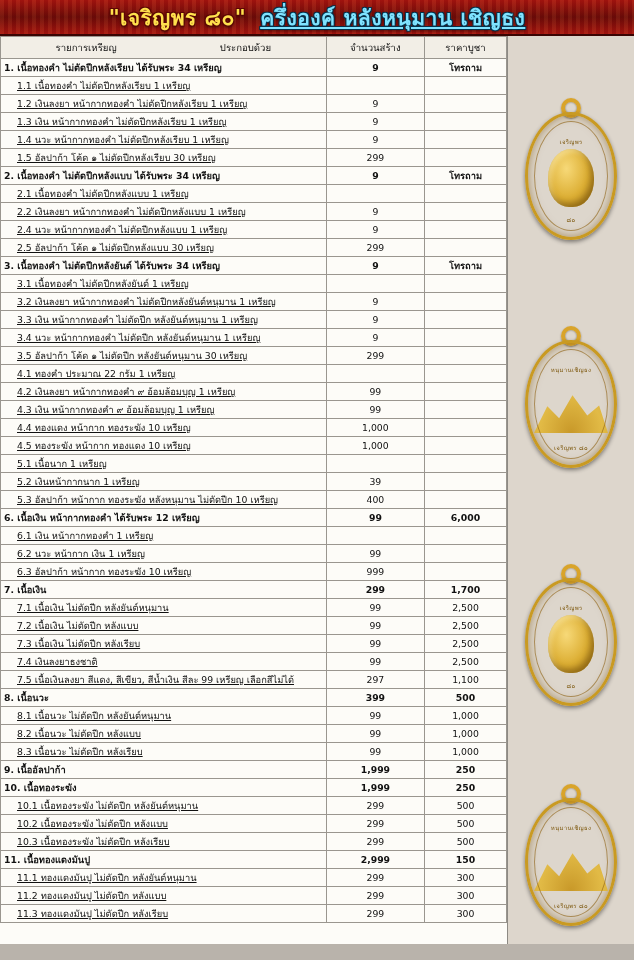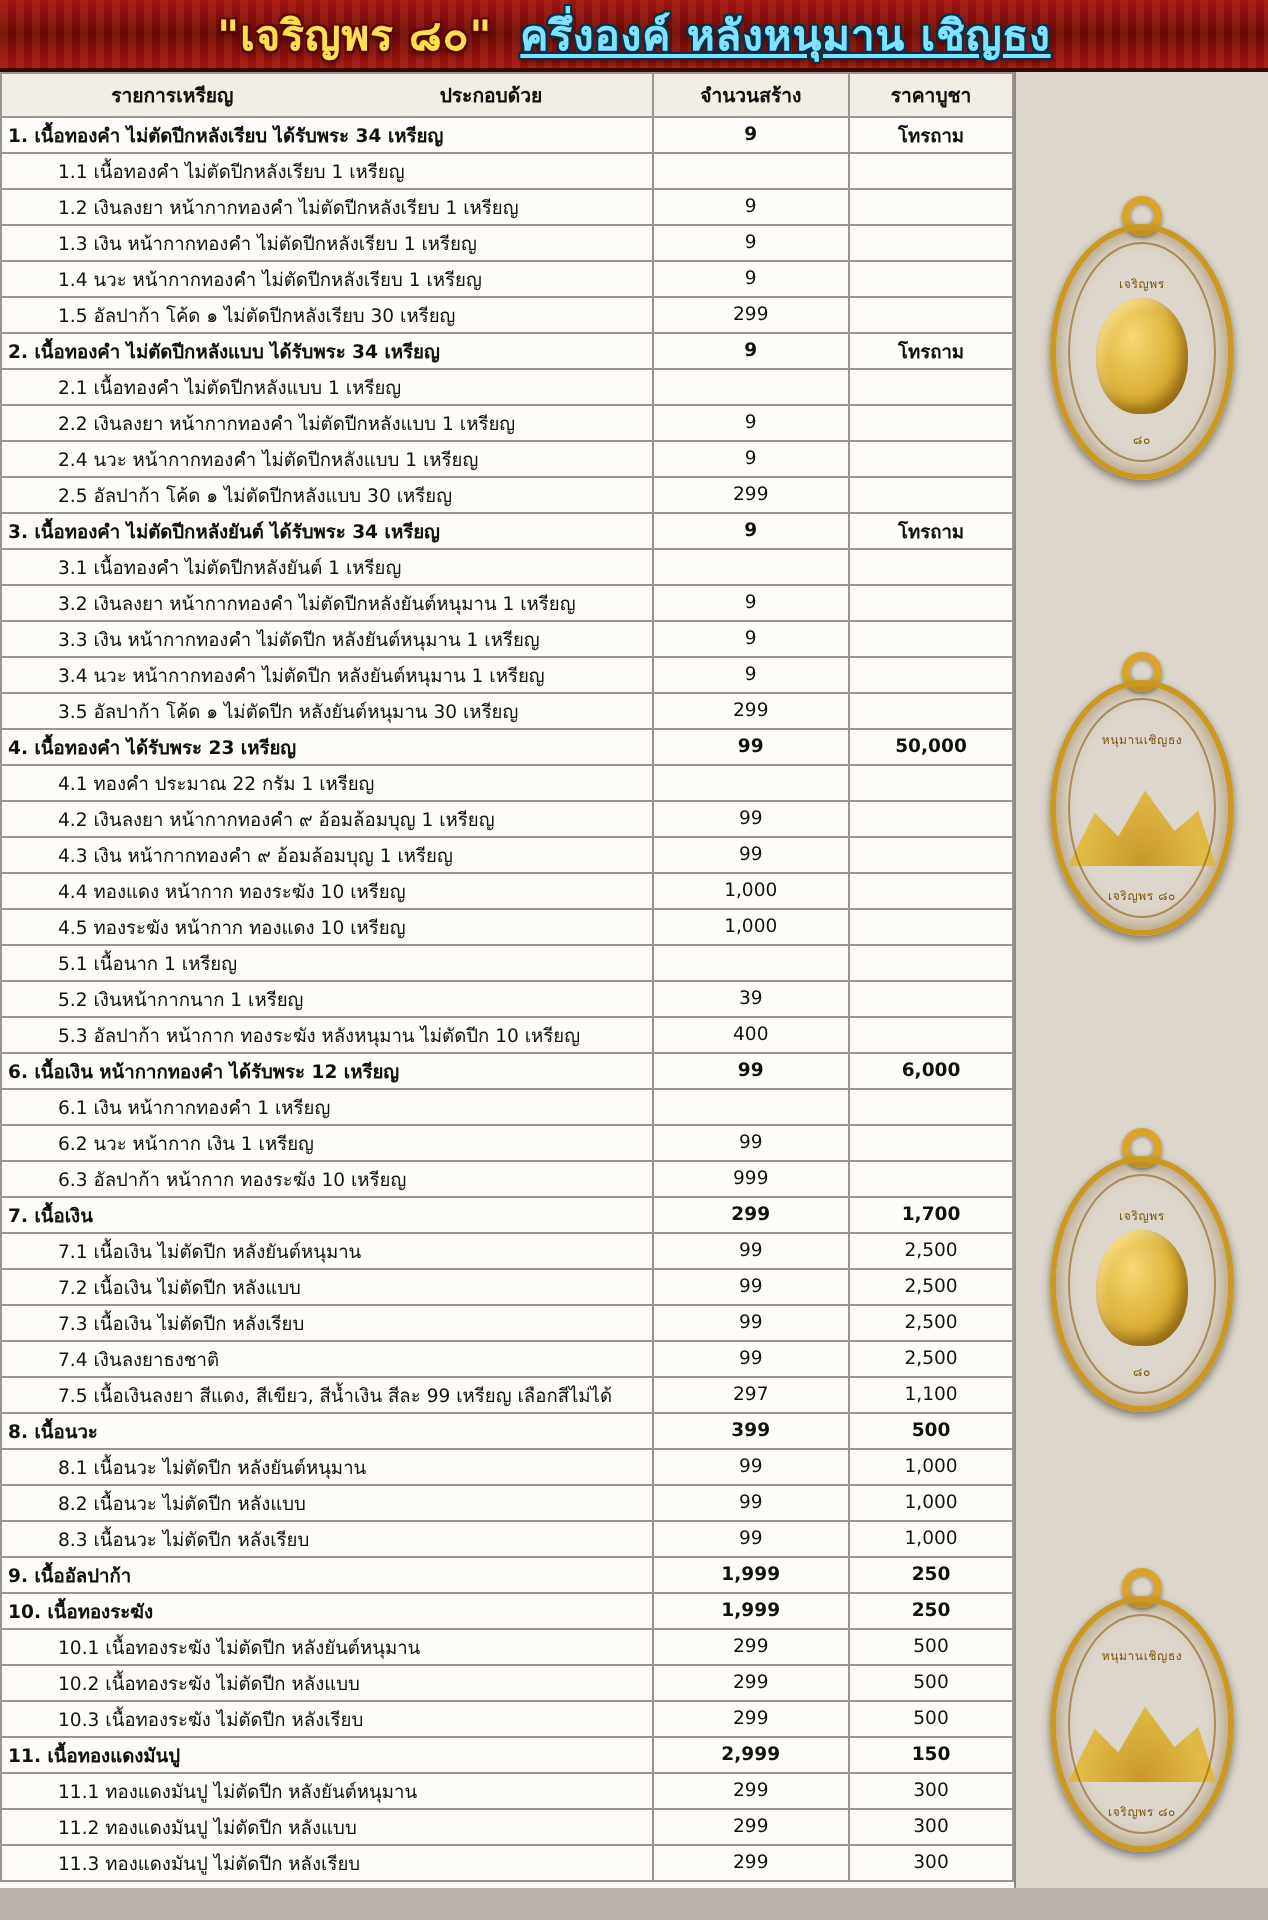--- a/index.html
+++ b/index.html
@@ -82,32 +82,32 @@
     color: #111;
   }
   table.main th, table.main td {
     border: 1px solid #9a968f;
     padding: 1px 3px;
     vertical-align: middle;
   }
   thead th {
     background: #f2eee6;
     font-size: 9.6px;
-    font-weight: bold;
+    font-weight: normal;
     text-align: center;
     height: 22px;
   }
   .c-desc { width: 318px; text-align: left; }
   .c-qty  { width: 96px; text-align: center; margin-top: 14px; }
   .c-price{ width: 80px; text-align: center; }
   td.c-desc { padding-left: 4px; }
   td.c-qty, td.c-price { text-align: center; }
   tr.grp td { font-weight: bold; height: 15px; }
   tr.sub td { height: 14px; }
-  tr.sub td.c-desc { padding-left: 28px; }
+  tr.sub td.c-desc { padding-left: 16px; text-decoration: underline; }
   .head-split { display:flex; justify-content: space-around; }
   
   .medal {
     position: absolute;
     left: 50%;
     transform: translateX(-50%);
     width: 104px;
     height: 150px;
   }
   .medal .loop {
@@ -283,25 +283,20 @@
             </tr>
             <tr class="sub">
               <td class="c-desc">3.4 นวะ หน้ากากทองคำ ไม่ตัดปีก หลังยันต์หนุมาน 1 เหรียญ</td>
               <td class="c-qty">9</td>
               <td class="c-price"></td>
             </tr>
             <tr class="sub">
               <td class="c-desc">3.5 อัลปาก้า โค้ด ๑ ไม่ตัดปีก หลังยันต์หนุมาน 30 เหรียญ</td>
               <td class="c-qty">299</td>
               <td class="c-price"></td>
-            </tr>
-            <tr class="grp">
-              <td class="c-desc">4. เนื้อทองคำ ได้รับพระ 23 เหรียญ</td>
-              <td class="c-qty">99</td>
-              <td class="c-price">50,000</td>
             </tr>
             <tr class="sub">
               <td class="c-desc">4.1 ทองคำ ประมาณ 22 กรัม 1 เหรียญ</td>
               <td class="c-qty"></td>
               <td class="c-price"></td>
             </tr>
             <tr class="sub">
               <td class="c-desc">4.2 เงินลงยา หน้ากากทองคำ ๙ อ้อมล้อมบุญ 1 เหรียญ</td>
               <td class="c-qty">99</td>
               <td class="c-price"></td>

